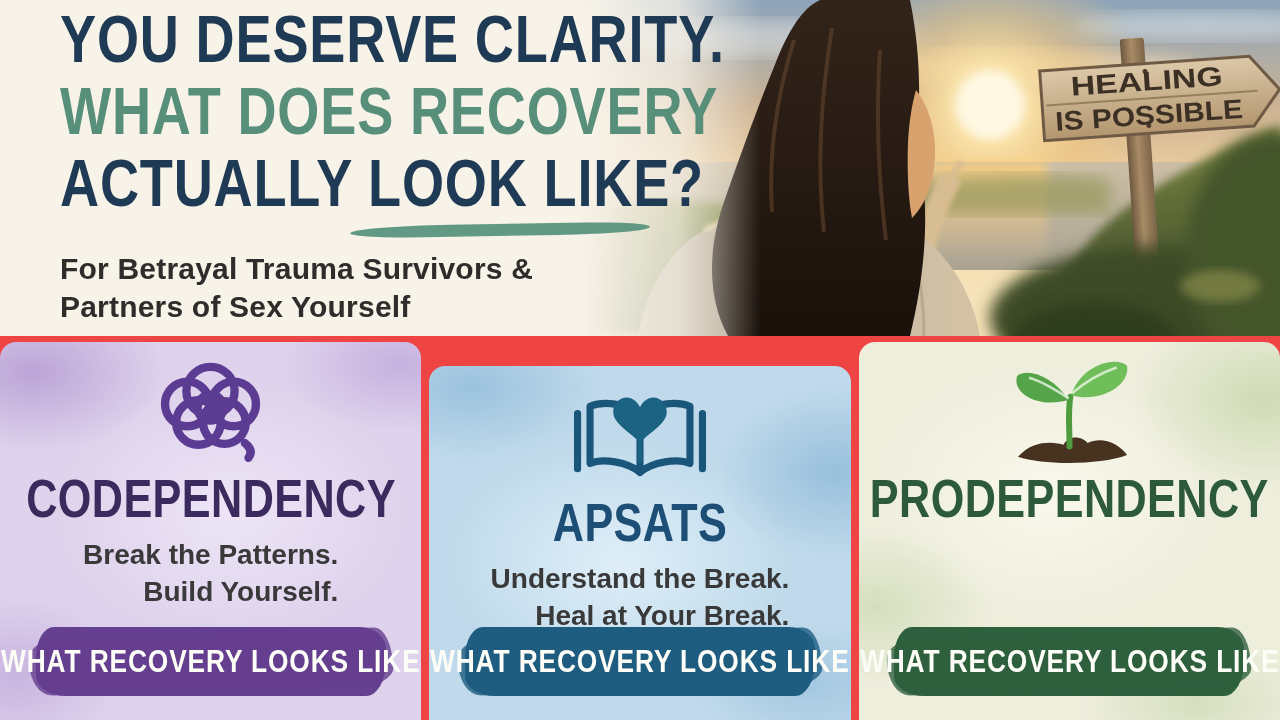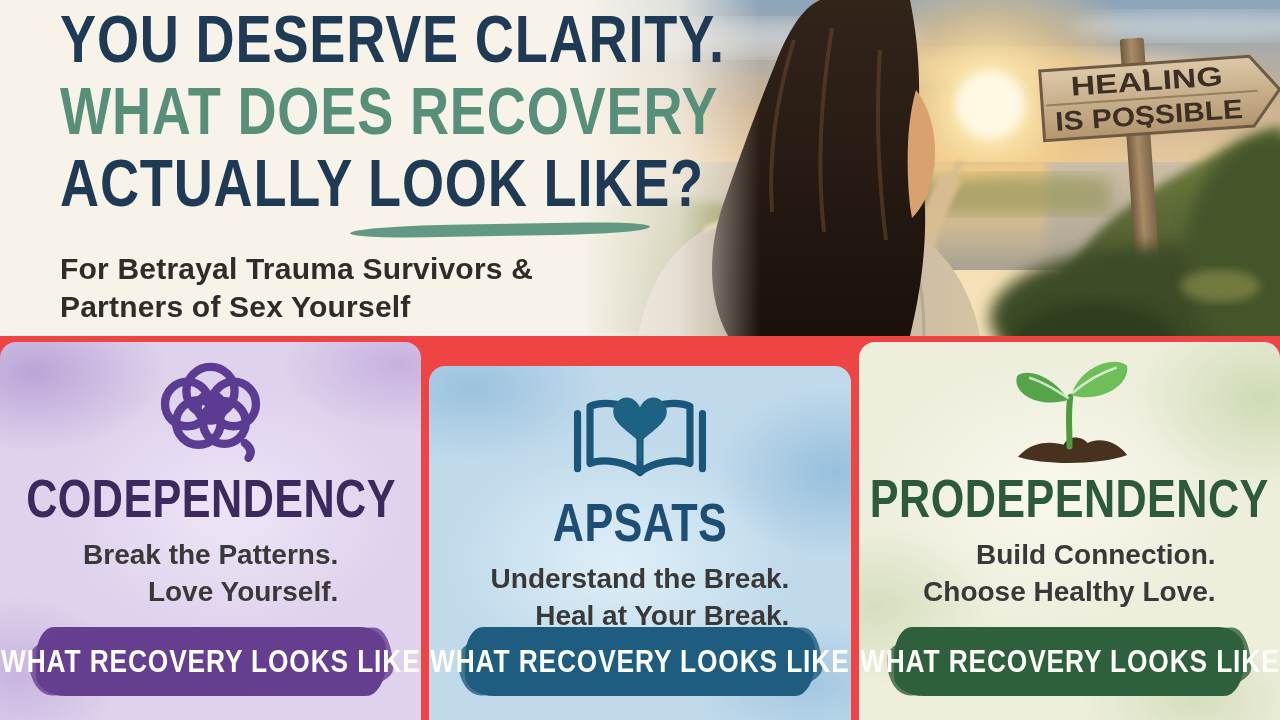--- a/index.html
+++ b/index.html
@@ -208,21 +208,21 @@
             <circle cx="62" cy="76" r="24"></circle>
             <circle cx="90" cy="76" r="23"></circle>
             <circle cx="75" cy="60" r="14"></circle>
             <path d="M112,98 q10,8 4,16"></path>
           </g>
         </svg>
       </div>
       <div class="card-title">CODEPENDENCY</div>
       <div class="card-sub">
         <span>Break the Patterns.</span><br>
-        <span>Love Yourself.</span>
+        <span>Build Yourself.</span>
       </div>
       <div class="btn">
         <span>WHAT RECOVERY LOOKS LIKE</span>
       </div>
     </div>
 
     <div class="card c2">
       <div class="icon">
         <svg viewBox="0 0 160 130" width="150" height="116">
           <g fill="none" stroke="#19567a" stroke-width="8" stroke-linejoin="round" stroke-linecap="round">
@@ -251,23 +251,19 @@
         <svg viewBox="0 0 170 135" width="155" height="116">
           <path d="M25,122 C45,100 70,106 78,108 C84,96 100,98 106,106 C122,98 142,106 152,120 C120,132 55,132 25,122 Z" fill="#46321f"></path>
           <path d="M85,110 C85,85 83,70 86,52" stroke="#4e9c3e" stroke-width="7" fill="none" stroke-linecap="round"></path>
           <path d="M84,56 C66,28 36,18 24,28 C18,48 48,66 84,56 Z" fill="#56a44a"></path>
           <path d="M87,50 C98,16 138,4 152,16 C156,40 118,60 87,50 Z" fill="#6fbe59"></path>
           <path d="M84,54 C66,42 52,34 38,30" stroke="#e8f5e2" stroke-width="3" fill="none" opacity="0.8"></path>
           <path d="M88,48 C104,34 122,24 140,18" stroke="#eaf6e4" stroke-width="3" fill="none" opacity="0.8"></path>
         </svg>
       </div>
       <div class="card-title">PRODEPENDENCY</div>
-      <div class="card-sub">
-        <span>Build Connection.</span><br>
-        <span>Choose Healthy Love.</span>
-      </div>
       <div class="btn">
         <span>WHAT RECOVERY LOOKS LIKE</span>
       </div>
     </div>
 
   </div>
 </div>
 
 </body></html>

